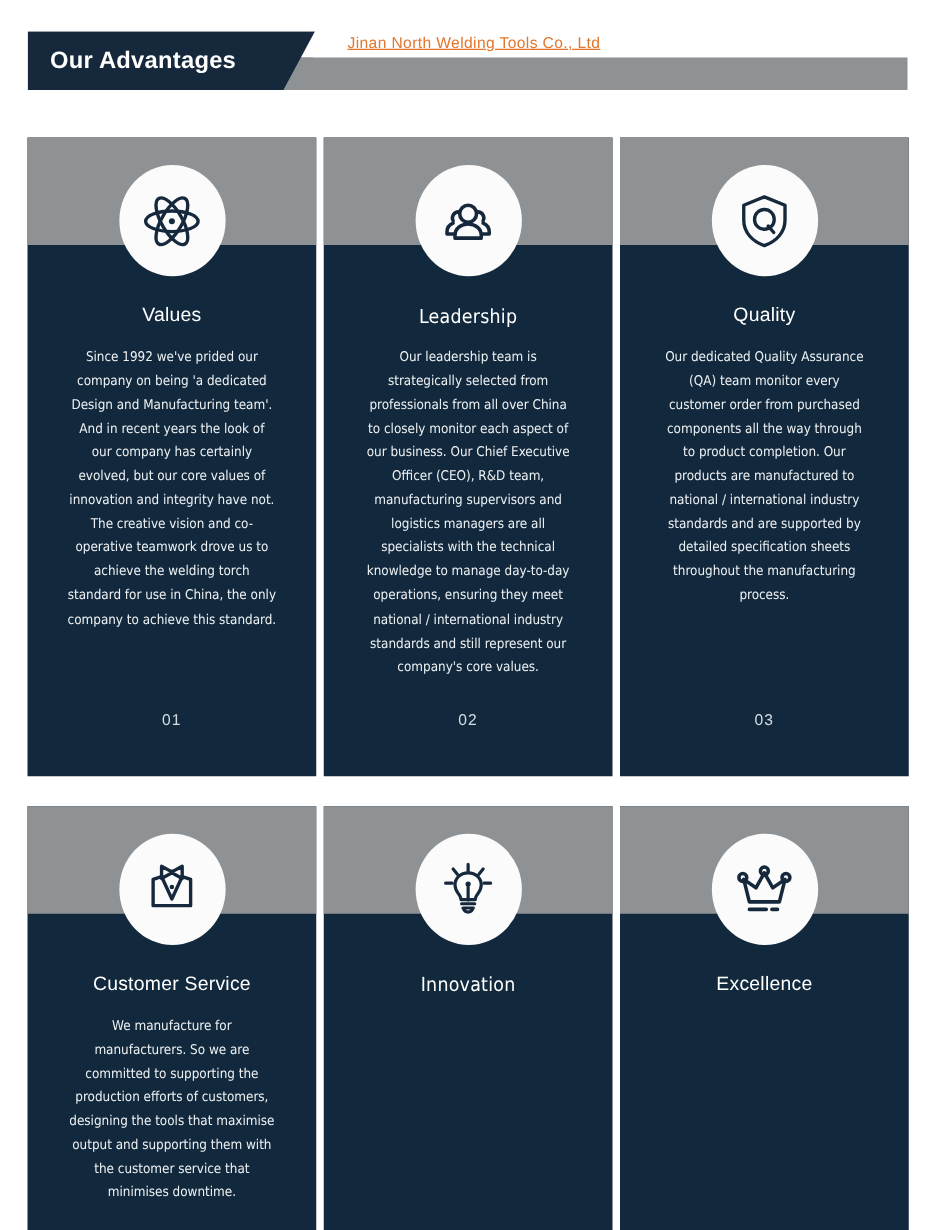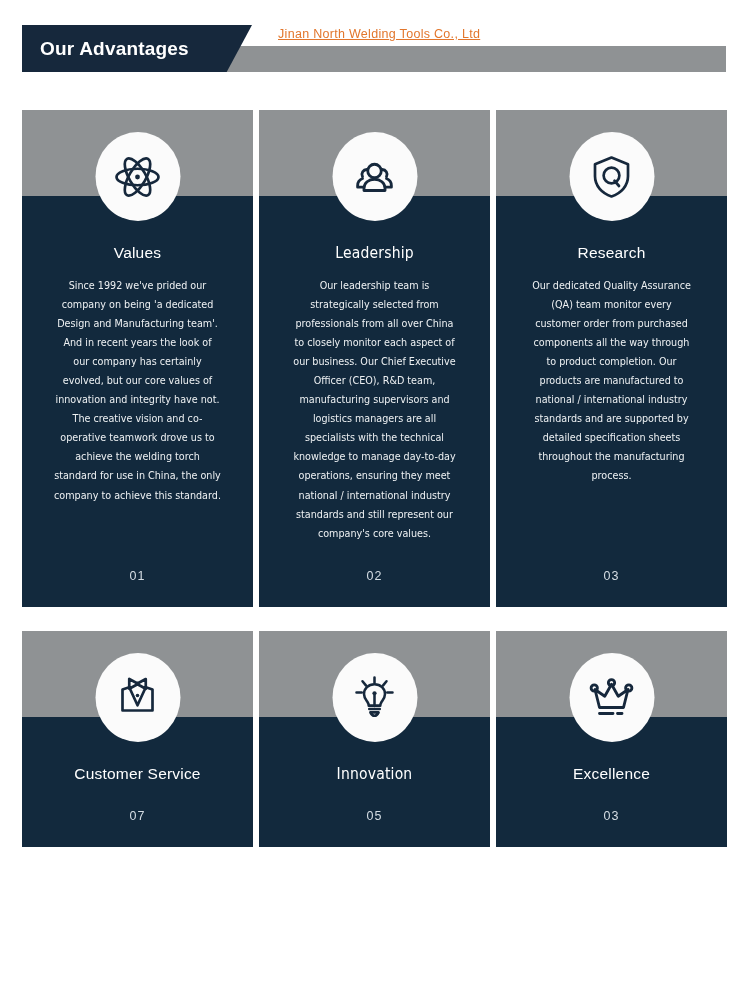--- a/index.html
+++ b/index.html
@@ -132,21 +132,21 @@
     margin-top: 14px;
     font-family: "DejaVu Sans Condensed", "Liberation Sans Narrow", "Liberation Sans", sans-serif;
   }
   .card-number {
     color: #d5dde4;
     font-size: 12.5px;
     text-align: center;
     letter-spacing: 1px;
     margin-top: auto;
     padding-top: 26px;
-    padding-bottom: 24px;
+    padding-bottom: 38px;
   }
 </style>
 </head>
 <body>
 
 <div class="header">
   <div class="header-gray-skew"></div>
   <div class="header-gray-bar"></div>
   <div class="header-tag">
     <span class="header-tag-text">Our Advantages</span>
@@ -191,37 +191,38 @@
   <div class="card row-1">
     <div class="card-top">
       <div class="card-icon-wrap">
         <svg viewBox="0 0 64 64" fill="none" stroke="#16283c" stroke-width="3.6" stroke-linecap="round" stroke-linejoin="round">
           <path d="M32 6 10 15v16c0 13 9.4 22.6 22 27 12.6-4.4 22-14 22-27V15z"></path>
           <circle cx="32" cy="30" r="10.5"></circle>
           <path d="M36 37l6 7"></path>
         </svg>
       </div>
     </div>
-    <div class="card-title">Research</div>
+    <div class="card-title">Quality</div>
     <div class="card-body">Our dedicated Quality Assurance (QA) team monitor every customer order from purchased components all the way through to product completion.  Our products are manufactured to national / international industry standards and are supported by detailed specification sheets throughout the manufacturing process.</div>
     <div class="card-number">03</div>
   </div>
 
   <div class="card row-2">
     <div class="card-top">
       <div class="card-icon-wrap">
         <svg viewBox="0 0 64 64" fill="none" stroke="#16283c" stroke-width="3.6" stroke-linecap="round" stroke-linejoin="round">
           <path d="M32 14 21 8v13l11-6 11 6V8z"></path>
           <circle cx="32" cy="14" r="2.6" fill="#16283c" stroke="none"></circle>
           <path d="M12 22v28h40V22l-9-3-11 24-11-24z"></path>
           <circle cx="32" cy="30" r="2.4" fill="#16283c" stroke="none"></circle>
         </svg>
       </div>
     </div>
     <div class="card-title">Customer Service</div>
+    <div class="card-body">We manufacture for manufacturers.  So we are committed to supporting the production efforts of customers, designing the tools that maximise output and supporting them with the customer service that minimises downtime.</div>
     <div class="card-number">07</div>
   </div>
 
   <div class="card row-2">
     <div class="card-top">
       <div class="card-icon-wrap">
         <svg viewBox="0 0 64 64" fill="none" stroke="#16283c" stroke-width="3.4" stroke-linecap="round" stroke-linejoin="round">
           <path d="M32 6v7M16 11l4.5 5.5M48 11l-4.5 5.5M8 26h7M56 26h-7"></path>
           <path d="M32 15c-8.3 0-14 6-14 13 0 5.4 3.2 8.4 5 11.3.9 1.4 1.3 2.6 1.3 4.2h15.4c0-1.6.4-2.8 1.3-4.2 1.8-2.9 5-5.9 5-11.3 0-7-5.7-13-14-13z"></path>
           <path d="M32 44V30"></path>

